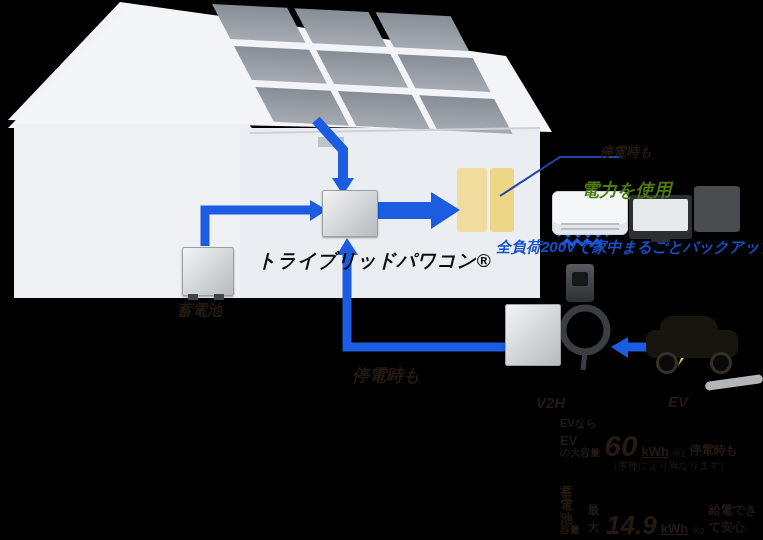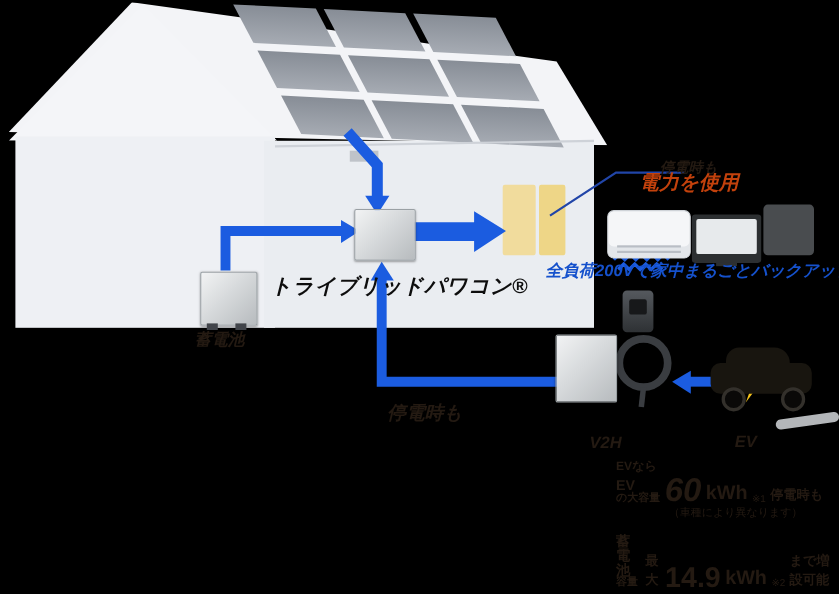--- a/index.html
+++ b/index.html
@@ -43,39 +43,39 @@
               background:linear-gradient(180deg,#55595e,#2e3134);}
   .stand-head .port{position:absolute;left:6px;top:8px;width:16px;height:14px;background:#17181a;border-radius:2px;}
   
   .car-body{left:646px;top:330px;width:92px;height:28px;background:#18150f;border-radius:9px;}
   .car-roof{left:660px;top:316px;width:58px;height:24px;background:#18150f;border-radius:12px 14px 0 0;}
   .wheel{width:16px;height:16px;border-radius:50%;background:#0a0908;border:3px solid #33302b;top:352px;}
   .curb{left:705px;top:378px;width:58px;height:9px;background:#c7cacd;border-radius:5px;
         transform:rotate(-8deg);opacity:.9;}
   
   .t{white-space:nowrap;line-height:1.15;font-style:italic;}
-  .powercon-label{left:246px;top:250px;font-size:19px;font-weight:bold;color:#0d0d0d;letter-spacing:.5px;}
+  .powercon-label{left:257px;top:250px;font-size:19px;font-weight:bold;color:#0d0d0d;letter-spacing:.5px;}
   .battery-label{left:177px;top:301px;font-size:15px;font-weight:bold;color:#241a12;}
   .outage-tag{left:600px;top:145px;font-size:13px;font-weight:bold;color:#241a12;}
-  .outage-headline{left:581px;top:156px;font-size:18px;font-weight:bold;color:#c2410c;}
+  .outage-headline{left:581px;top:180px;font-size:18px;font-weight:bold;color:#4d7c0f;}
   .backup-line{left:496px;top:238px;font-size:15px;font-weight:bold;color:#1551cc;}
   .disch1{left:352px;top:366px;font-size:17px;font-weight:bold;color:#241a12;}
   .disch2{left:352px;top:390px;font-size:16px;font-weight:bold;color:#241a12;}
   .v2h-label{left:536px;top:394px;font-size:15px;font-weight:bold;color:#241a12;}
   .ev-label{left:668px;top:393px;font-size:15px;font-weight:bold;color:#241a12;}
   
   .specs{left:560px;top:416px;width:200px;color:#241a12;}
   .specs .intro{font-size:11px;font-weight:bold;}
   .spec-row{display:flex;align-items:flex-end;gap:4px;margin-top:2px;}
   .lblstack{display:flex;flex-direction:column;font-weight:bold;line-height:1.05;}
   .lblstack .top{font-size:13px;}
   .lblstack .bot{font-size:10px;}
   .bignum{font-size:30px;font-weight:bold;font-style:italic;line-height:.85;}
-  .bignum2{font-size:26px;font-weight:bold;line-height:.85;}
-  .unit{font-size:18px;font-weight:bold;}
+  .bignum2{font-size:26px;font-weight:bold;font-style:italic;line-height:.85;}
+  .unit{font-size:13px;font-weight:bold;text-decoration:underline;}
   .suffix{font-size:12px;font-weight:bold;}
   .ref{font-size:9px;vertical-align:super;}
   .subnote{font-size:10px;margin-left:48px;margin-top:0;}
   svg{position:absolute;left:0;top:0;}
 </style>
 </head>
 <body>
 
 <div id="stage">
 
@@ -183,18 +183,18 @@
     <div class="subnote">（車種により異なります）</div>
     <div class="spec-row" style="margin-top:12px;">
       <div class="lblstack">
         <span class="top">蓄電池</span>
         <span class="bot">容量</span>
       </div>
       <span class="suffix">最大</span>
       <span class="bignum2">14.9</span>
       <span class="unit">kWh</span>
       <span class="ref">※2</span>
-      <span class="suffix">まで増設可能</span>
+      <span class="suffix">給電できて安心</span>
     </div>
 
   </div>
 
 </div>
 
 </body></html>

